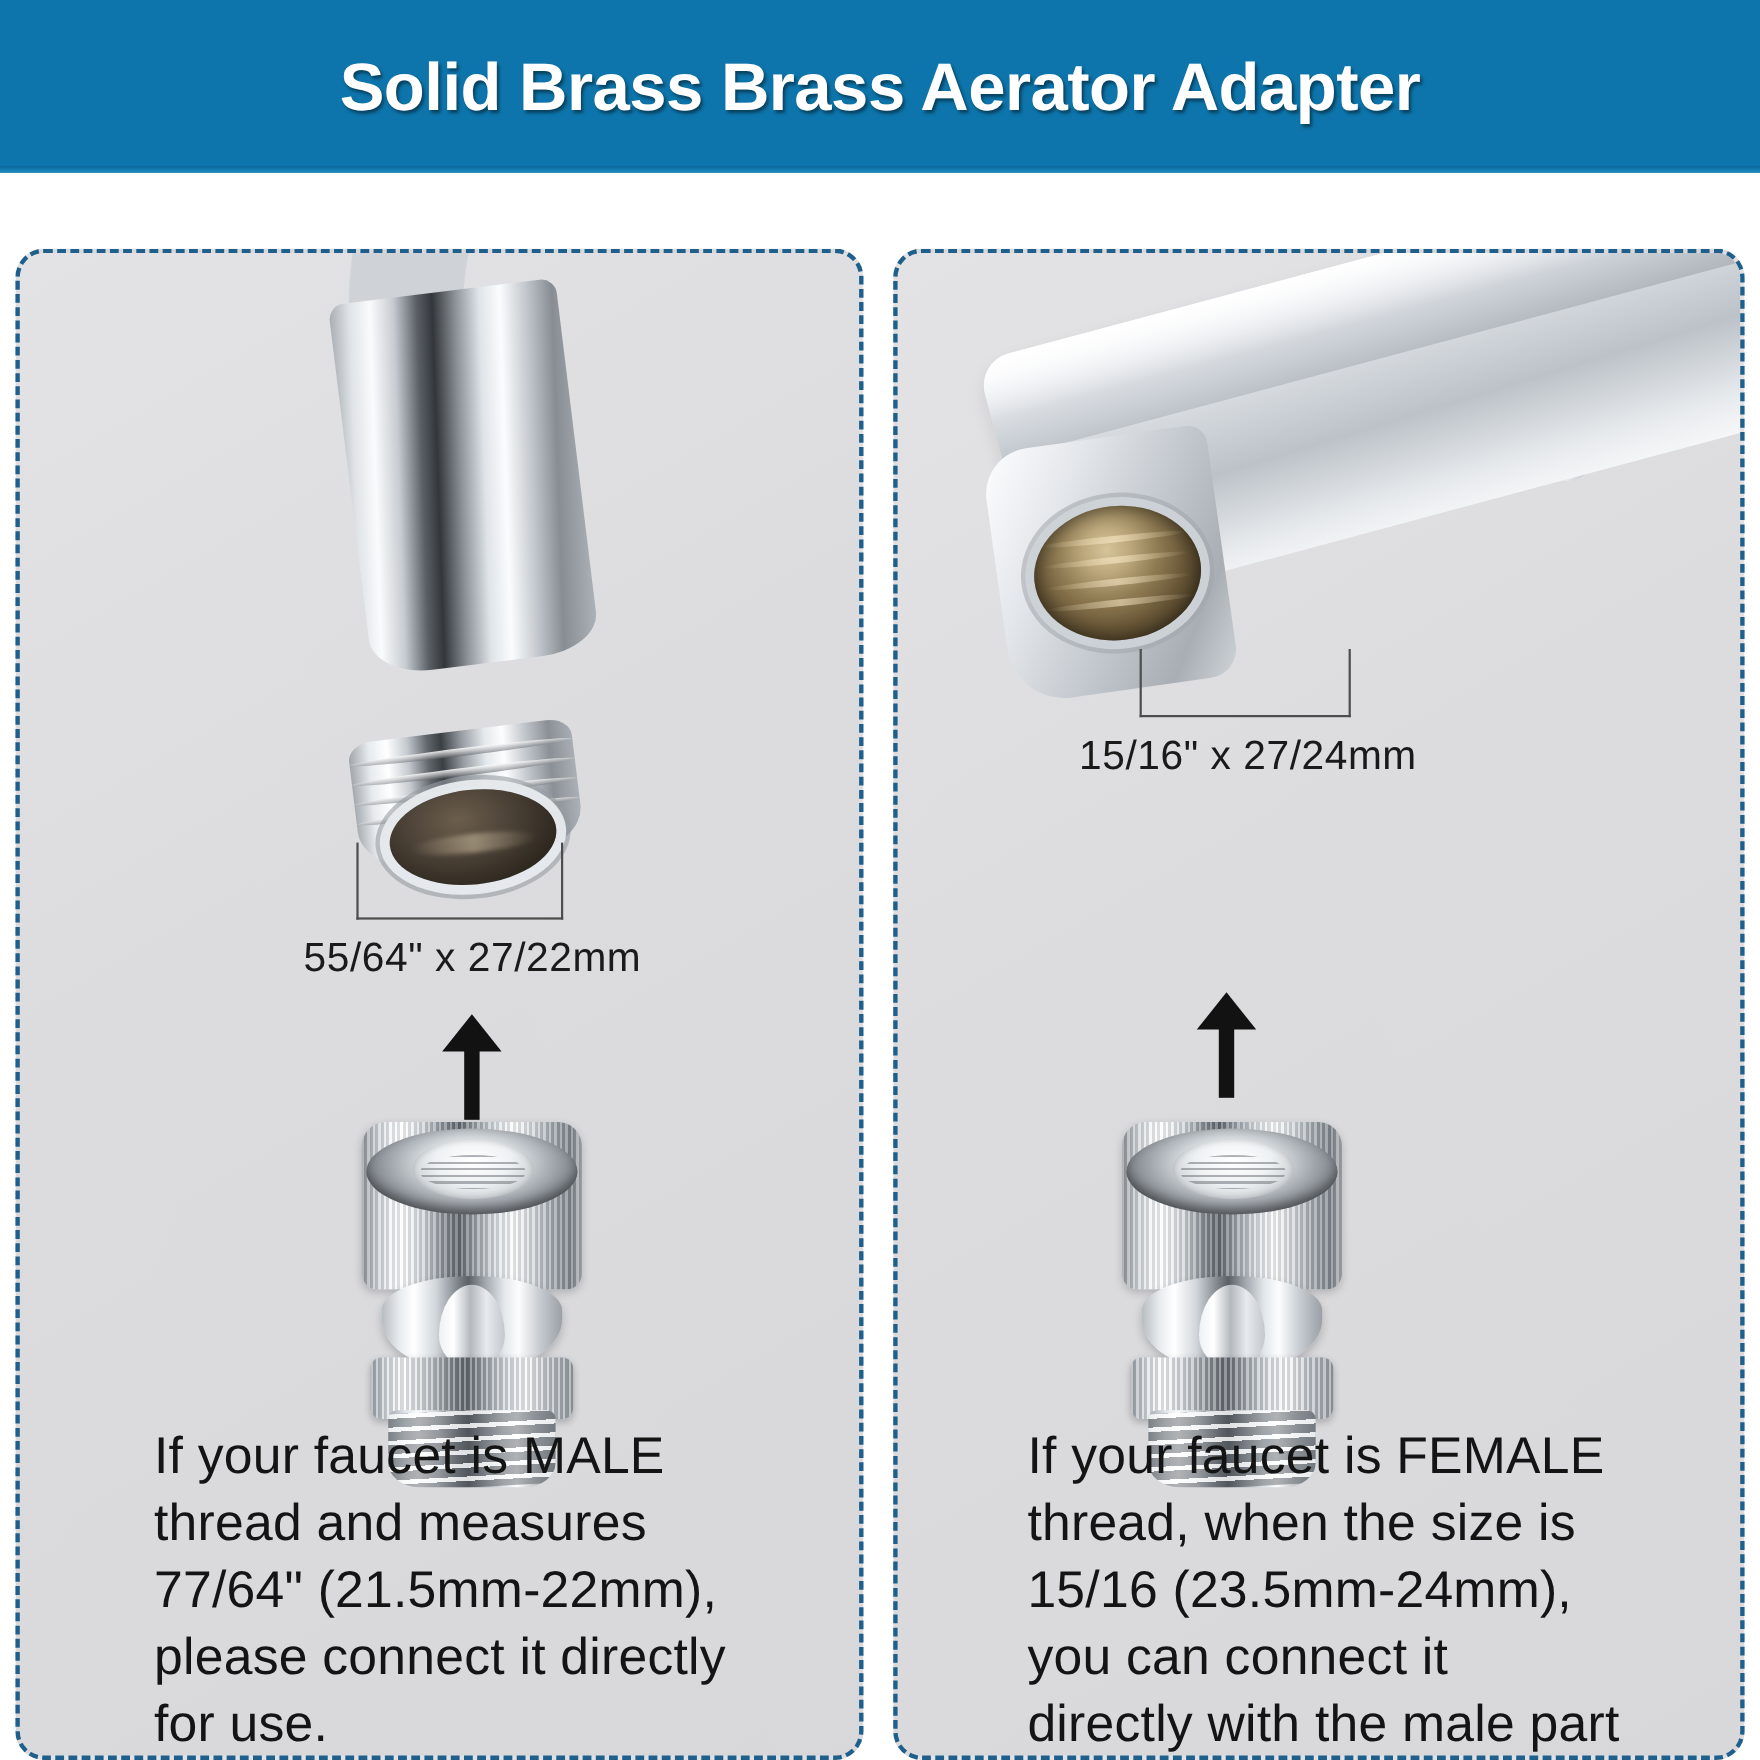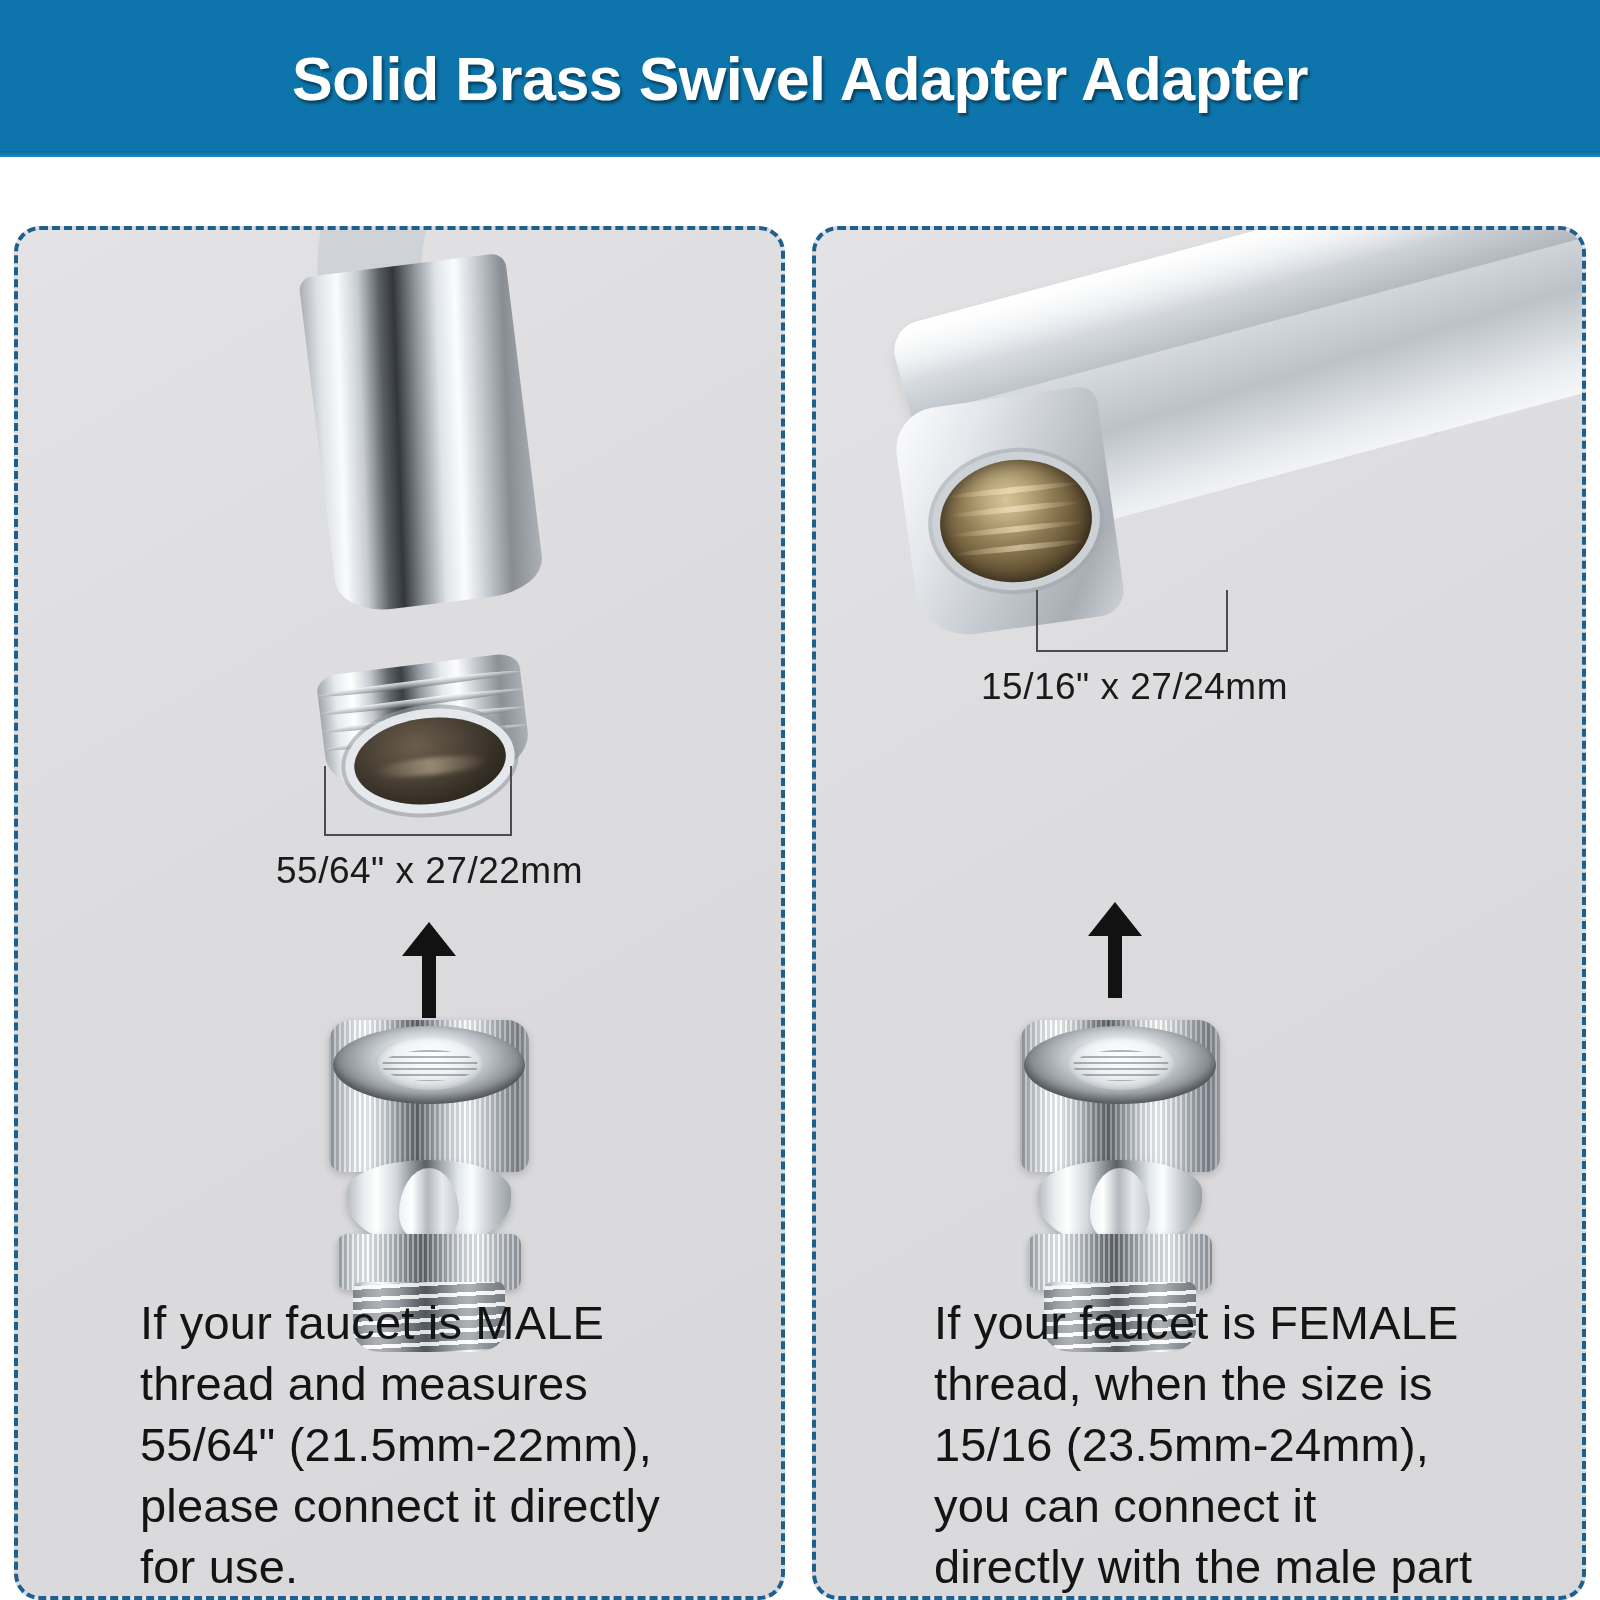--- a/index.html
+++ b/index.html
@@ -318,21 +318,21 @@
     font-size:47px;
     line-height:1.30;
     color:#141414;
     letter-spacing:0.2px;
   }
 </style>
 </head>
 <body>
 
 <div class="banner">
-  <div class="banner-title">Solid Brass Swivel Adapter Adapter</div>
+  <div class="banner-title">Solid Brass Brass Aerator Adapter</div>
 </div>
 
 <div class="panels">
 
   <div class="panel panel-left">
 
     <div class="photo">
       <div class="spout-wrap">
         <div class="spout-curve"></div>
         <div class="spout-shaft"></div>
@@ -363,21 +363,21 @@
         <div class="ad-knurl"></div>
       </div>
       <div class="ad-rim"></div>
       <div class="ad-screen"></div>
       <div class="ad-mid"></div>
       <div class="ad-ball"></div>
       <div class="ad-collar"></div>
       <div class="ad-thread"></div>
     </div>
 
-    <div class="caption" style="left:122px; top:1062px; width:525px;">If your faucet is MALE thread and measures 55/64" (21.5mm-22mm), please connect it directly for use.</div>
+    <div class="caption" style="left:122px; top:1062px; width:525px;">If your faucet is MALE thread and measures 77/64" (21.5mm-22mm), please connect it directly for use.</div>
   </div>
 
   <div class="panel panel-right">
 
     <div class="photo">
       <div style="position:absolute;inset:0;">
         <div class="mod-handle-base"></div>
         <div class="mod-handle"></div>
         <div class="mod-body"></div>
         <div class="mod-body2"></div>

